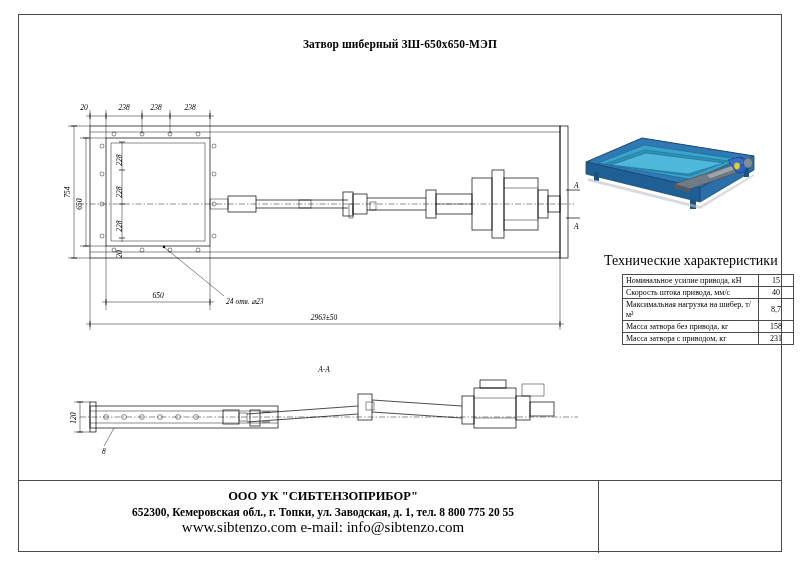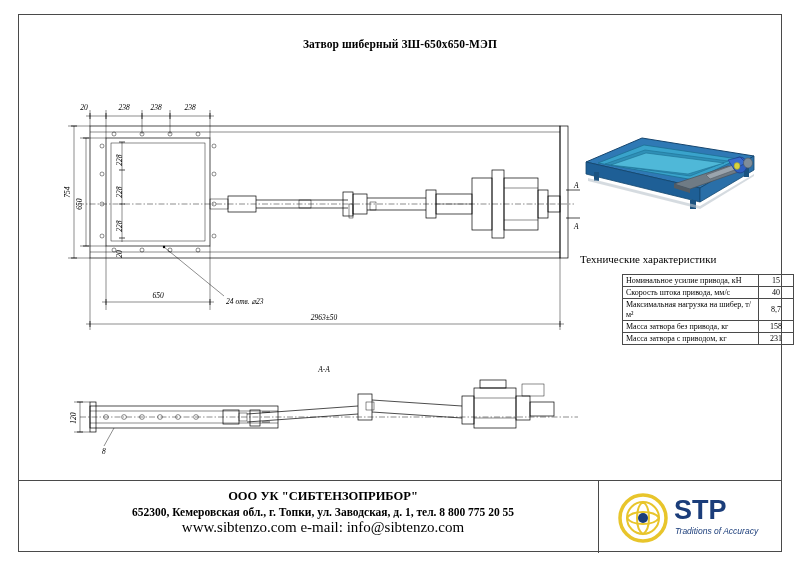--- a/index.html
+++ b/index.html
@@ -108,23 +108,23 @@
     top: 33px;
     font-family: "Liberation Sans", sans-serif;
     font-size: 8.5px;
     font-style: italic;
     color: #1b3d7a;
   }
 
   
   .tc-caption {
     position: absolute;
-    left: 580px;
+    left: 604px;
     top: 253px;
-    font-size: 11px;
+    font-size: 14px;
     color: #000;
     white-space: nowrap;
   }
   table.tc {
     position: absolute;
     left: 576px;
     top: 274px;
     width: 172px;
     border-collapse: collapse;
     font-size: 8px;
@@ -423,28 +423,15 @@
     </tbody>
   </table>
 
   <div class="titleblock">
     <div class="tb-text">
       <div class="tb-company">ООО УК "СИБТЕНЗОПРИБОР"</div>
       <div class="tb-addr">652300, Кемеровская обл., г. Топки, ул. Заводская, д. 1, тел. 8 800 775 20 55</div>
       <div class="tb-web">www.sibtenzo.com e-mail: info@sibtenzo.com</div>
     </div>
     <div class="tb-sep"></div>
-    <div class="logo-wrap">
-      <svg class="logo-mark" width="50" height="50">
-        <circle cx="25" cy="25" r="23" fill="none" stroke="#e8c52b" stroke-width="3.5"></circle>
-        <circle cx="25" cy="25" r="16" fill="none" stroke="#e8c52b" stroke-width="2"></circle>
-        <g stroke="#e8c52b" stroke-width="2" fill="none">
-          <path d="M25 9 C33 14 33 36 25 41 C17 36 17 14 25 9 Z"></path>
-          <path d="M9 25 C14 17 36 17 41 25 C36 33 14 33 9 25 Z"></path>
-        </g>
-        <circle cx="25" cy="25" r="5" fill="#1b3d7a"></circle>
-      </svg>
-      <div class="logo-stp">STP</div>
-      <div class="logo-tagline">Traditions of Accuracy</div>
-    </div>
   </div>
 
 </div>
 
 </body></html>

